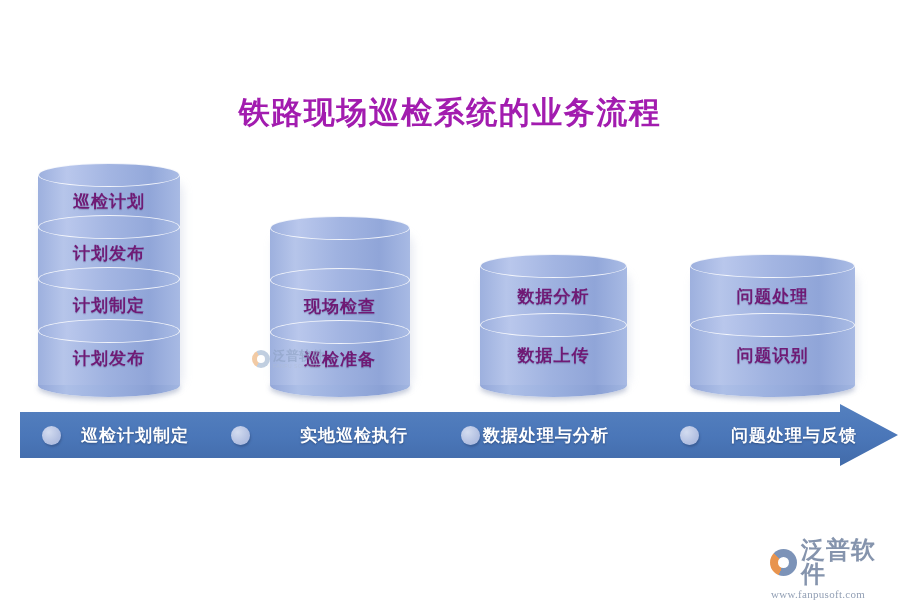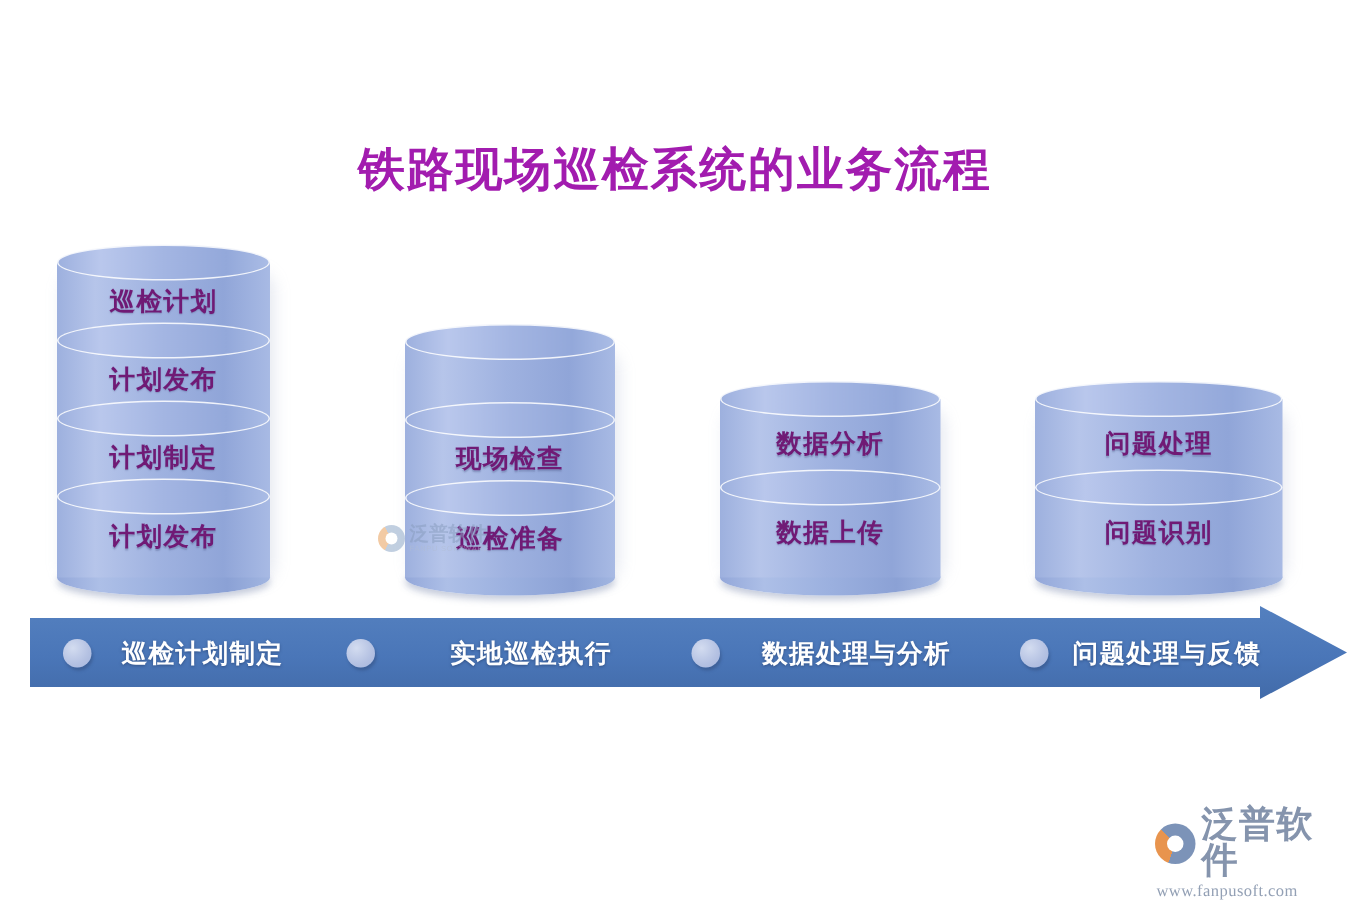--- a/index.html
+++ b/index.html
@@ -365,24 +365,24 @@
       <span class="stage-label" style="margin-left:20px;">巡检计划制定</span>
     </div>
 
     <div class="stage" style="left:211px;">
       <span class="stage-bullet"></span>
       <span class="stage-label" style="margin-left:50px;">实地巡检执行</span>
     </div>
 
     <div class="stage" style="left:441px;">
       <span class="stage-bullet"></span>
-      <span class="stage-label" style="margin-left:28px;">数据处理与分析</span>
-    </div>
-
-    <div class="stage" style="left:660px;">
+      <span class="stage-label" style="margin-left:3px;">数据处理与分析</span>
+    </div>
+
+    <div class="stage" style="left:660px;gap:16px;">
       <span class="stage-bullet"></span>
       <span class="stage-label" style="margin-left:16px;">问题处理与反馈</span>
     </div>
   </div>
 
   <div id="brand-logo">
     <div id="brand-row">
       <div id="brand-mark"></div>
       <div id="brand-name">泛普软件</div>
     </div>

